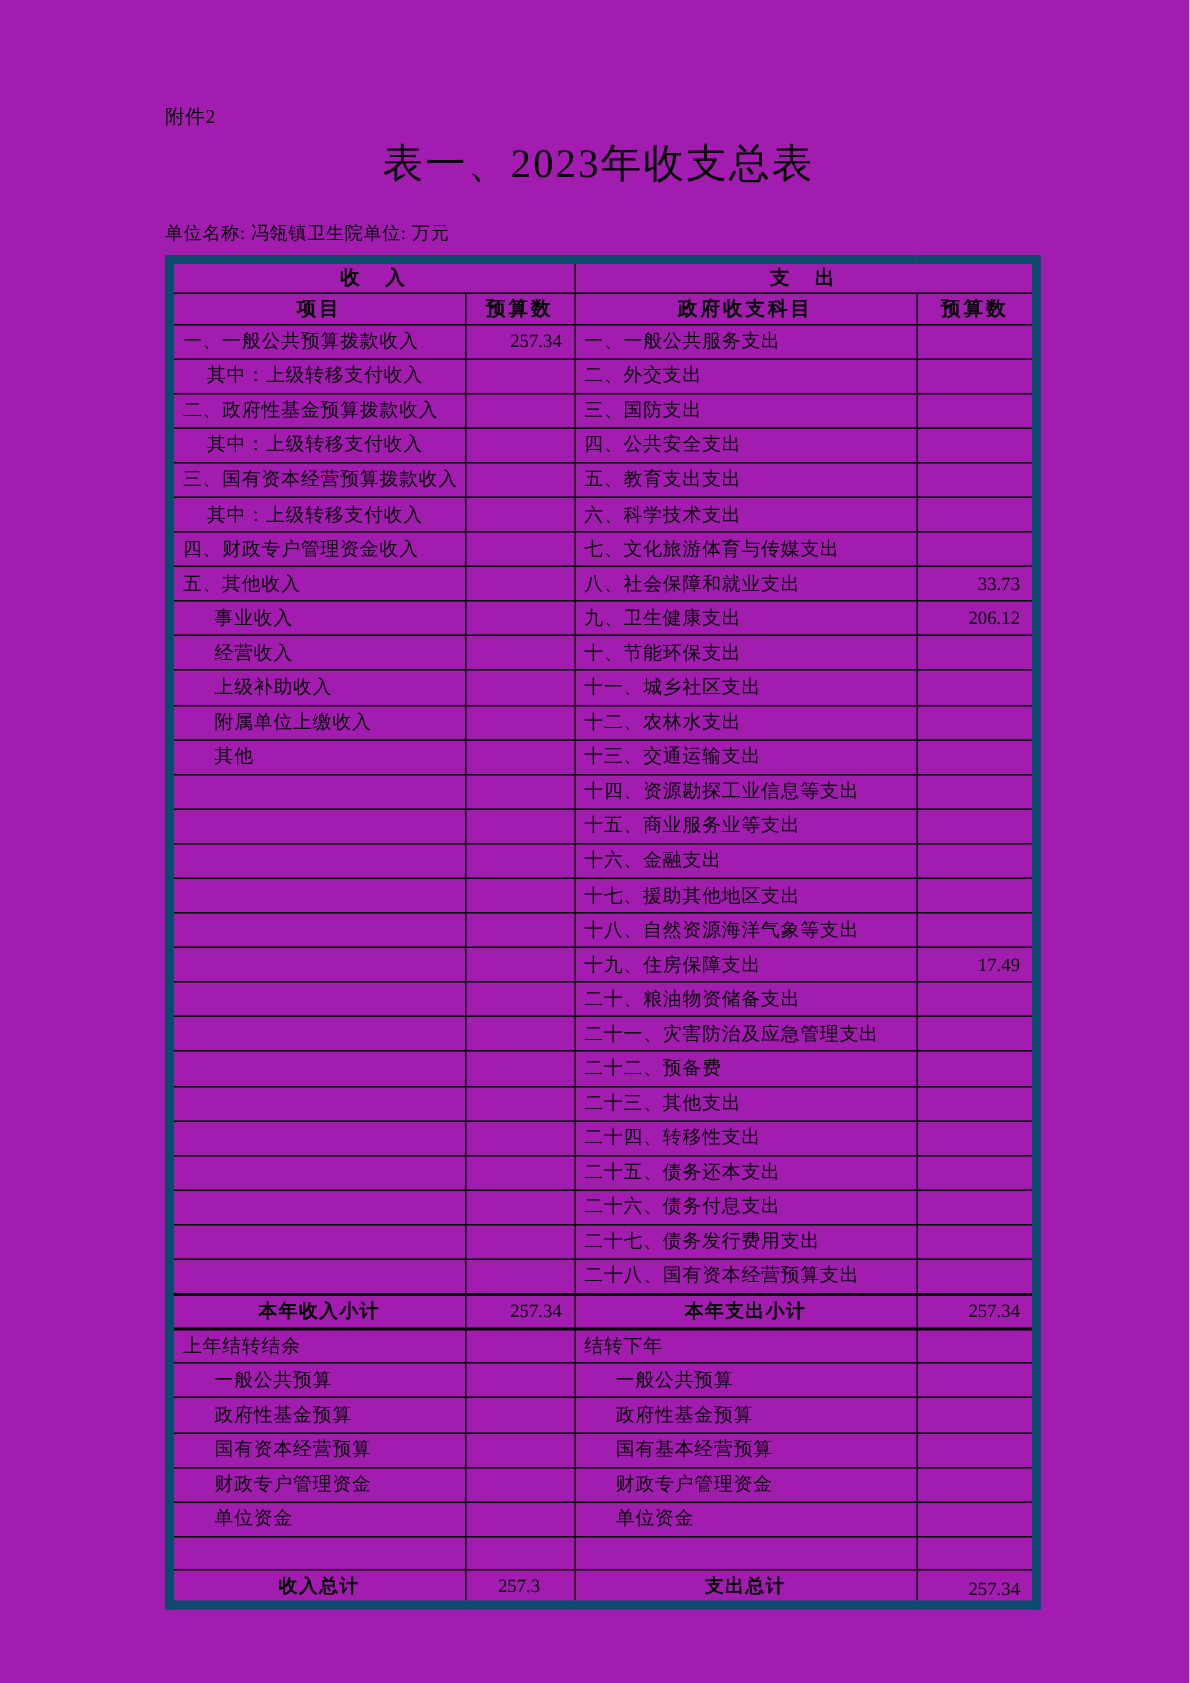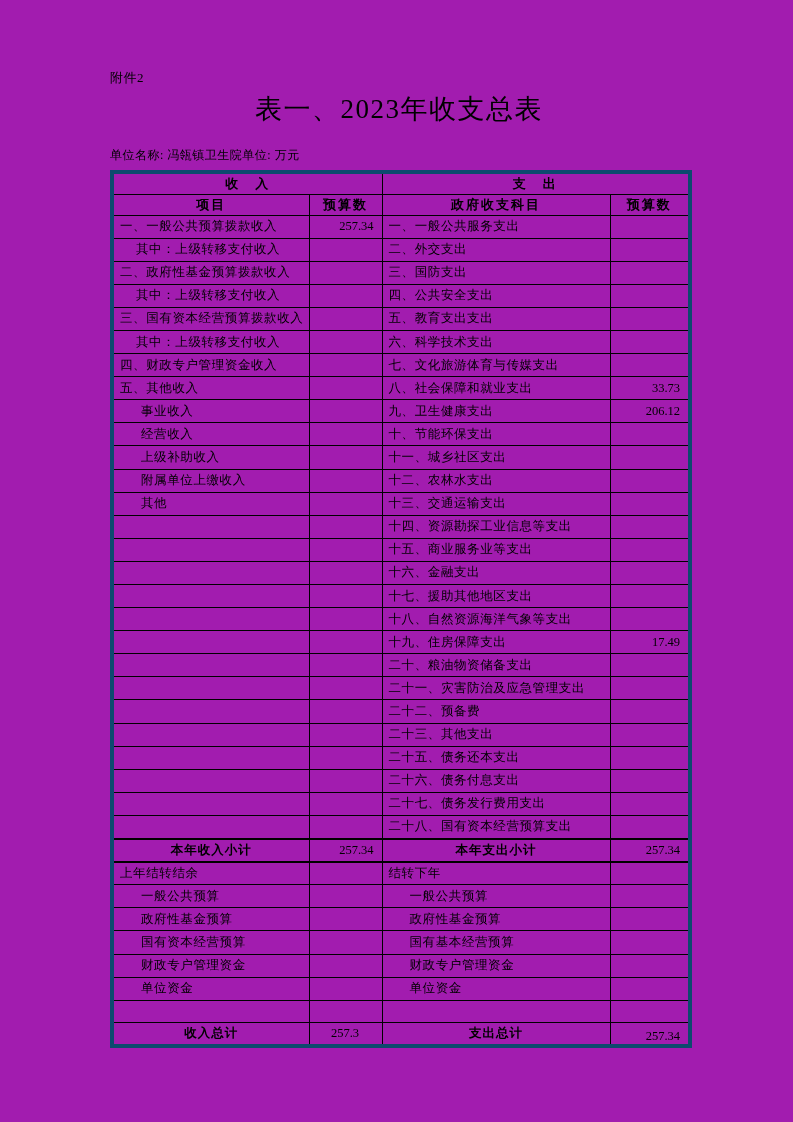--- a/index.html
+++ b/index.html
@@ -28,21 +28,21 @@
   table.budget {
     position:absolute; left:110px; top:170px; width:578px;
     border-collapse:collapse; table-layout:fixed;
     font-size:12.5px;
   }
   table.budget th, table.budget td {
     border:1px solid #000;
     overflow:hidden; white-space:nowrap;
     vertical-align:middle;
   }
-  table.budget { border:4px solid #0c4a6e; }
+  table.budget { border:6px solid #0c4a6e; }
   thead tr.grp  { height:22px; }
   thead tr.cols { height:21px; }
   thead th { font-weight:bold; text-align:center; font-size:13px; letter-spacing:2px; }
   tbody tr { height:23.1px; }
   tbody tr.blank { height:22px; }
   tbody tr.total { height:24px; }
 
   td.item { padding-left:6px; text-align:left; letter-spacing:0.6px; }
   td.item.ind1 { padding-left:27px; }
   td.item.ind2 { padding-left:22px; }
@@ -224,20 +224,26 @@
         </tr>
         <tr>
           <td class="item ind0"></td>
           <td class="num"></td>
           <td class="item ind0">二十三、其他支出</td>
           <td class="num"></td>
         </tr>
         <tr>
           <td class="item ind0"></td>
           <td class="num"></td>
+          <td class="item ind0">二十四、转移性支出</td>
+          <td class="num"></td>
+        </tr>
+        <tr>
+          <td class="item ind0"></td>
+          <td class="num"></td>
           <td class="item ind0">二十五、债务还本支出</td>
           <td class="num"></td>
         </tr>
         <tr>
           <td class="item ind0"></td>
           <td class="num"></td>
           <td class="item ind0">二十六、债务付息支出</td>
           <td class="num"></td>
         </tr>
         <tr>

